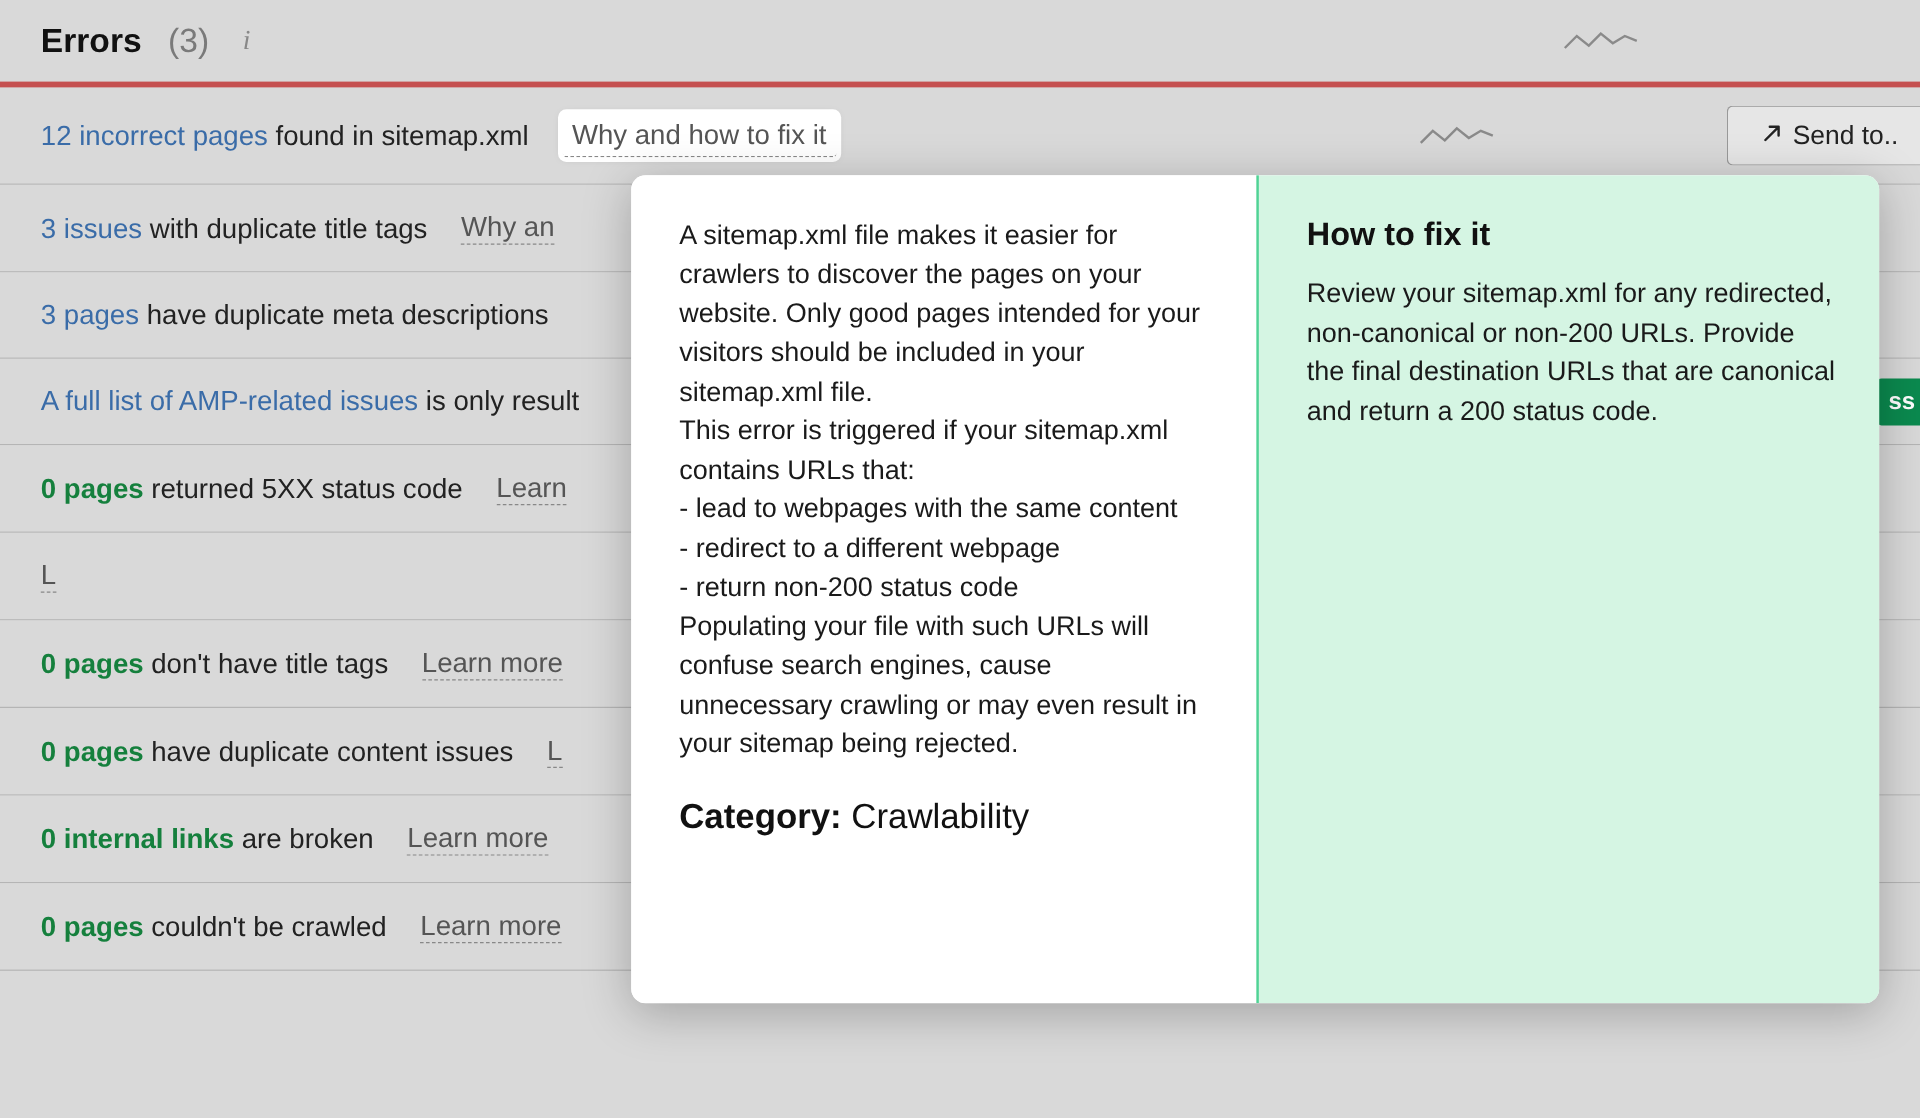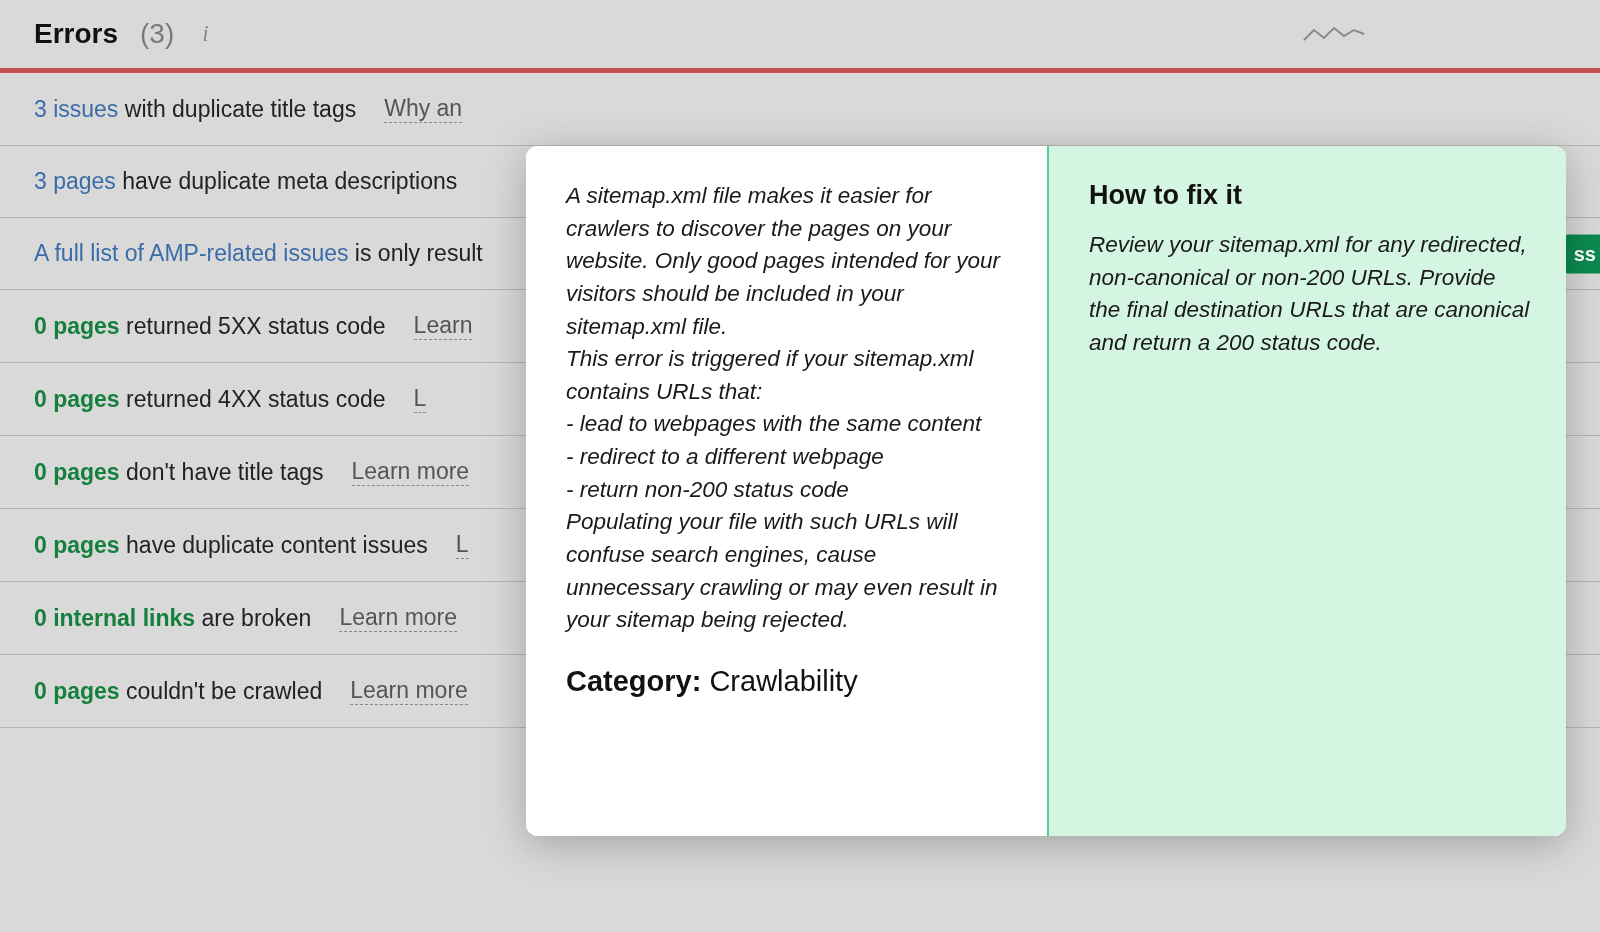--- a/index.html
+++ b/index.html
@@ -140,21 +140,20 @@
   font-size: 27px;
   font-weight: 700;
   color: #111;
   margin-bottom: 18px;
 }
 .popover-body {
   font-size: 22.5px;
   color: #1a1a1a;
   line-height: 1.45;
   white-space: pre-line;
-  font-style: italic;
 }
 .popover-category {
   margin-top: 28px;
   font-size: 29px;
   color: #111;
 }
 .popover-category .lbl { font-weight: 700; }
 </style>
 </head>
 <body>
@@ -167,36 +166,48 @@
     <span class="info-icon">i</span>
     <svg class="sparkline" style="position:absolute; right:230px;" viewBox="0 0 68 24">
         <path d="M2 18 L12 8 L22 16 L32 6 L42 14 L52 8 L62 12" stroke="#8a8a8a" stroke-width="2" fill="none"></path>
       </svg>
   </div>
 
   <div class="red-divider"></div>
 
   <div class="issue-list" id="issue-list">
       <div class="issue-row">
+        <span><span class="issue-link-blue">12 incorrect pages</span><span class="issue-text"> found in sitemap.xml</span></span>
+        <span class="issue-action highlighted">Why and how to fix it</span>
+        <svg class="sparkline" viewBox="0 0 68 24">
+          <path d="M2 18 L12 8 L22 16 L32 6 L42 14 L52 8 L62 12" stroke="#8a8a8a" stroke-width="2" fill="none"></path>
+        </svg>
+        <div class="send-button">
+          <svg width="22" height="22" viewBox="0 0 24 24">
+            <path d="M14 4 L22 4 M22 4 L22 12 M22 4 L10 16" stroke="#222" stroke-width="2.2" fill="none" stroke-linecap="round"></path>
+          </svg>
+          <span>Send to..</span>
+        </div>
+      </div>
+      <div class="issue-row">
         <span><span class="issue-link-blue">3 issues</span><span class="issue-text"> with duplicate title tags</span></span>
         <span class="issue-action">Why an</span>
       </div>
       <div class="issue-row">
         <span><span class="issue-link-blue">3 pages</span><span class="issue-text"> have duplicate meta descriptions</span></span>
       </div>
       <div class="issue-row">
         <span><span class="issue-link-blue">A full list of AMP-related issues</span><span class="issue-text"> is only result</span></span>
         <div class="badge-partial">ss</div>
       </div>
       <div class="issue-row">
         <span><span class="issue-link-green">0 pages</span><span class="issue-text"> returned 5XX status code</span></span>
         <span class="issue-action">Learn</span>
       </div>
       <div class="issue-row">
-        <span><span class="issue-link-green">0 pages</span><span class="issue-text"> returned 4XX status code</span></span>
         <span class="issue-action">L</span>
       </div>
       <div class="issue-row">
         <span><span class="issue-link-green">0 pages</span><span class="issue-text"> don't have title tags</span></span>
         <span class="issue-action">Learn more</span>
       </div>
       <div class="issue-row">
         <span><span class="issue-link-green">0 pages</span><span class="issue-text"> have duplicate content issues</span></span>
         <span class="issue-action">L</span>
       </div>

